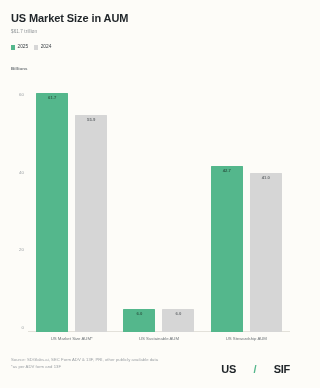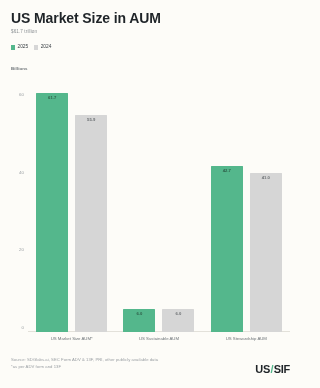--- a/index.html
+++ b/index.html
@@ -6,21 +6,21 @@
   html, body {
     width:300px; height:388px;
     background:#FDFCF8;
     font-family:"Liberation Sans", sans-serif;
     overflow:hidden;
   }
   .page { position:relative; width:300px; height:388px; background:#FDFCF8; }
 
   .header { position:absolute; left:11px; top:12px; right:10px; }
   .title {
-    font-size:14px; font-weight:bold; color:#1F2428;
+    font-size:11px; font-weight:bold; color:#1F2428;
     letter-spacing:-0.1px; line-height:13px;
   }
   .subtitle {
     font-size:4.6px; color:#8A8F93; margin-top:4px; line-height:6px;
     letter-spacing:0.1px;
   }
 
   .legend { position:absolute; left:11px; top:44px; display:flex; align-items:center; gap:6px; }
   .legend-item { display:flex; align-items:center; gap:2.5px; }
   .swatch { width:4px; height:5px; display:block; }
@@ -78,20 +78,21 @@
   .footer { position:absolute; left:11px; bottom:18px; right:10px; }
   .source-line {
     font-size:4.2px; color:#9A9FA3; line-height:6.4px; letter-spacing:0.05px;
   }
 
   .logo {
     position:absolute; right:10px; bottom:13px;
     display:flex; align-items:center;
     font-size:11px; font-weight:bold; color:#1F2428;
     letter-spacing:-0.3px;
+    gap:17px;
   }
   .logo .slash { color:#54B78C; margin:0 0.5px; font-weight:bold; }
 </style>
 </head>
 <body>
 
 <div class="page">
 
   <div class="header">
     <div class="title">US Market Size in AUM</div>

